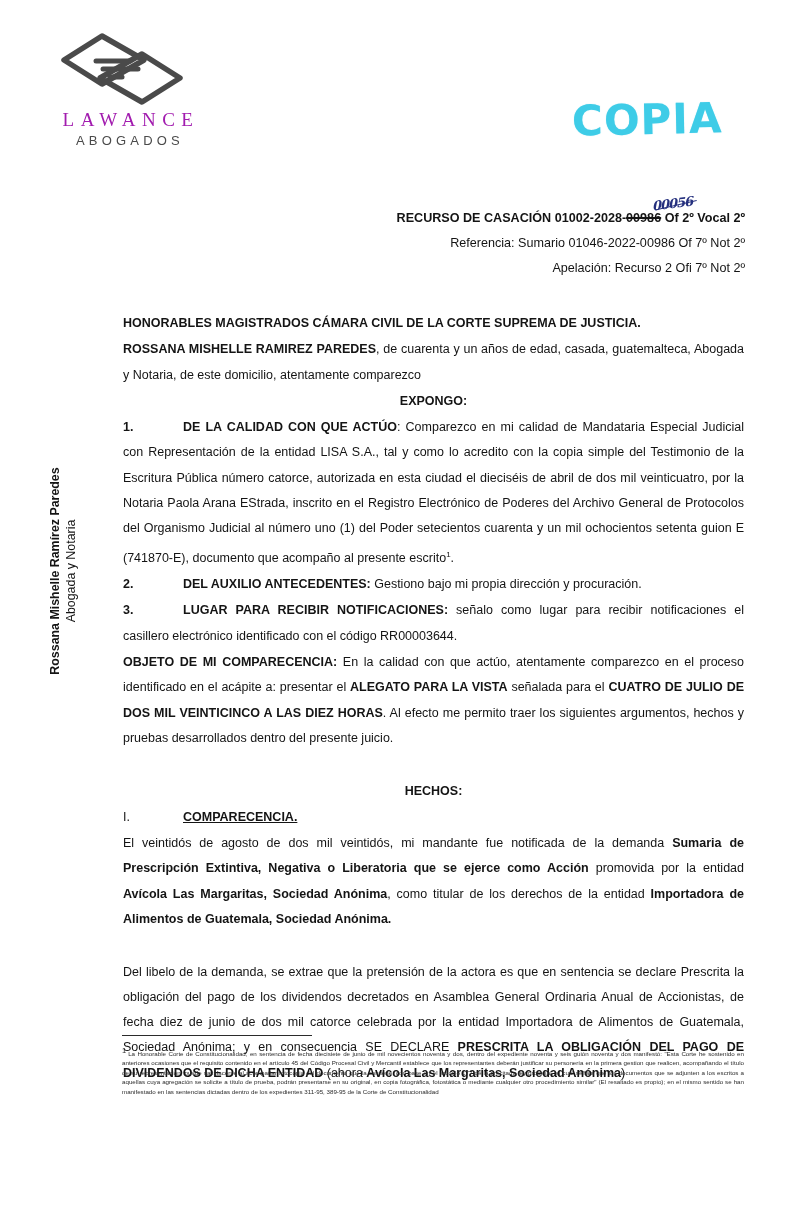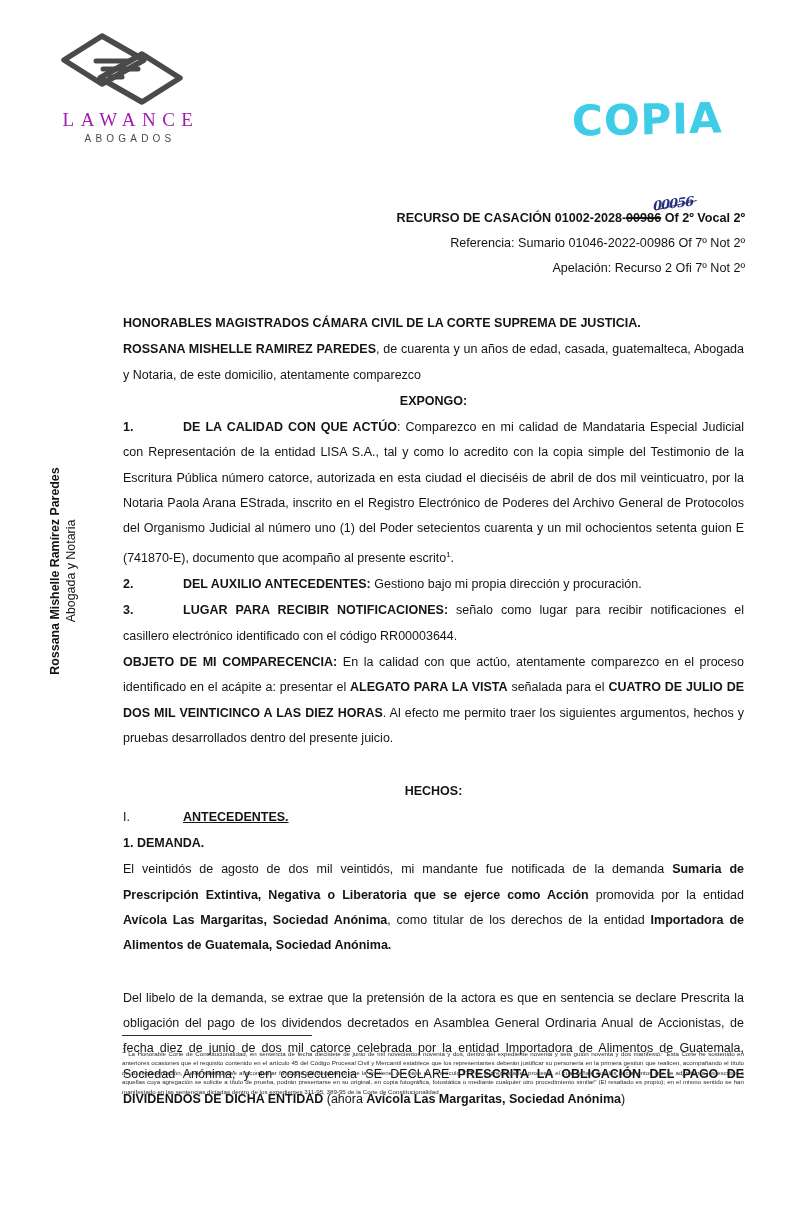--- a/index.html
+++ b/index.html
@@ -47,21 +47,21 @@
     text-indent: 6px;
     line-height: 1;
   }
   .logo-sub {
     position: absolute;
     left: 0px;
     top: 106px;
     width: 200px;
     text-align: center;
     font-family: "Liberation Sans", sans-serif;
-    font-size: 10px;
+    font-size: 13px;
     letter-spacing: 4.2px;
     color: #4a4a4a;
     text-indent: 4px;
     line-height: 1;
   }
 
   
   .copia-stamp {
     position: absolute;
     left: 572px;
@@ -258,23 +258,22 @@
     <p class="num-item"><span class="num-lead">2.</span><span class="b">DEL AUXILIO ANTECEDENTES:</span><span> Gestiono bajo mi propia dirección y procuración.</span></p>
 
     <p class="num-item"><span class="num-lead">3.</span><span class="b">LUGAR PARA RECIBIR NOTIFICACIONES:</span><span> señalo como lugar para recibir notificaciones el casillero electrónico identificado con el código RR00003644.</span></p>
 
     <p><span class="b">OBJETO DE MI COMPARECENCIA:</span><span> En la calidad con que actúo, atentamente comparezco en el proceso identificado en el acápite a:  presentar el </span><span class="b">ALEGATO PARA LA VISTA</span><span> señalada para el </span><span class="b">CUATRO DE JULIO DE DOS MIL VEINTICINCO A LAS DIEZ HORAS</span><span>. Al efecto me permito traer los siguientes argumentos, hechos y pruebas desarrollados dentro del presente juicio.</span></p>
 
     <div class="spacer-line"></div>
 
     <p class="center b">HECHOS:</p>
 
-    <p class="num-item"><span class="roman-lead">I.</span><span class="b u">ANTECEDENTES.</span></p>
-
-    <p><span class="b">1.</span>&nbsp;<span class="b">DEMANDA.</span></p>
+    <p class="num-item"><span class="roman-lead">I.</span><span class="b u">COMPARECENCIA.</span></p>
+
 
     <p><span>El veintidós de agosto de dos mil veintidós, mi mandante fue notificada de la demanda </span><span class="b">Sumaria de Prescripción Extintiva, Negativa o Liberatoria que se ejerce como Acción</span><span> promovida por la entidad </span><span class="b">Avícola Las Margaritas, Sociedad Anónima</span><span>, como titular de los derechos de la entidad </span><span class="b">Importadora de Alimentos de Guatemala, Sociedad Anónima.</span></p>
 
     <div class="spacer-line"></div>
 
     <p><span>Del libelo de la demanda, se extrae que la pretensión de la actora es que en sentencia se declare Prescrita la obligación del pago de los dividendos decretados en Asamblea General Ordinaria Anual de Accionistas, de fecha diez de junio de dos mil catorce celebrada por la entidad Importadora de Alimentos de Guatemala, Sociedad Anónima; y en consecuencia SE DECLARE </span><span class="b">PRESCRITA LA OBLIGACIÓN DEL PAGO DE DIVIDENDOS DE DICHA ENTIDAD</span><span>  (ahora </span><span class="b">Avícola Las Margaritas, Sociedad Anónima</span><span>)</span></p>
 
   </div>
 
   <div class="footnote-rule"></div>

